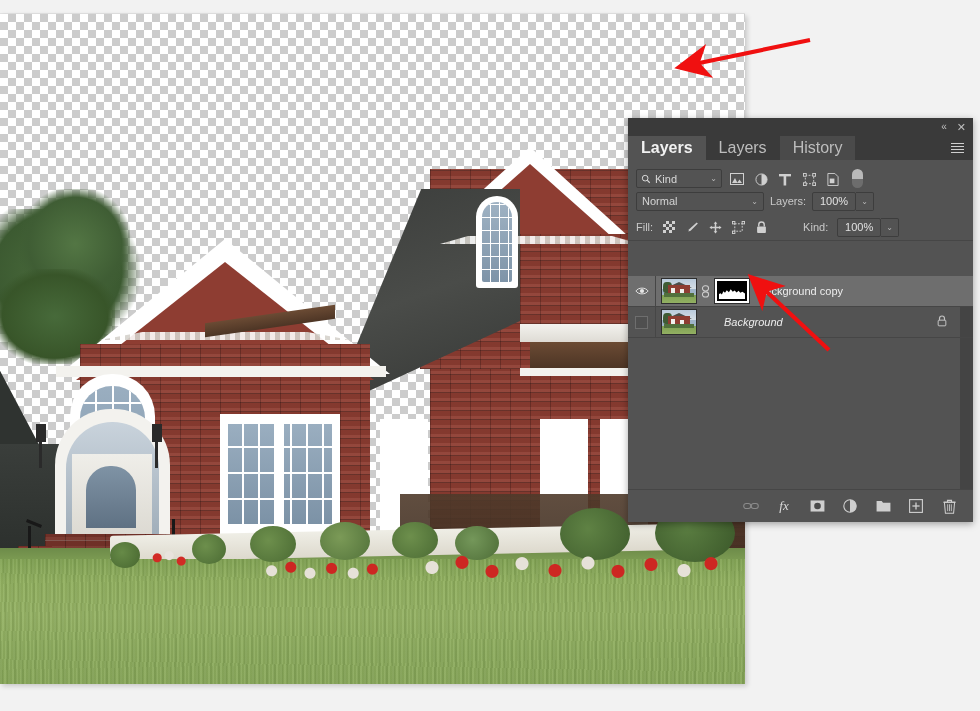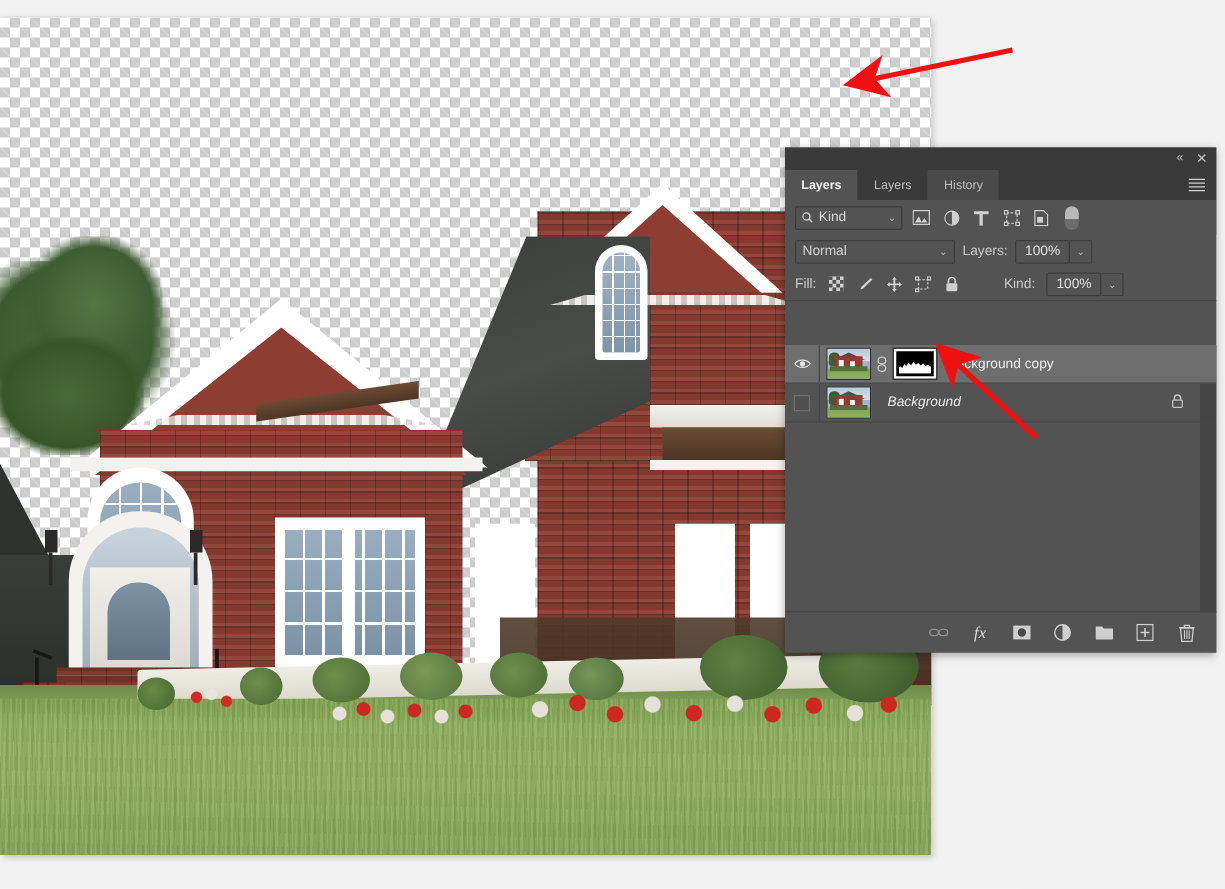--- a/index.html
+++ b/index.html
@@ -122,40 +122,40 @@
   .tabbar {
     position: relative;
     height: 24px;
     background: #3a3a3a;
     display: flex;
     align-items: stretch;
   }
   .tab {
     display:flex; align-items:center;
     padding: 12px 13px;
-    font-size: 10px;
+    font-size: 16px;
     color: #bdbdbd;
     cursor: pointer;
     background: #3a3a3a;
   }
   .tab.active { background:#535353; color:#f2f2f2; font-weight:bold; }
   .tab.alt { background:#4a4a4a; }
   .panel-menu {
     margin-left:auto;
     display:flex; align-items:center;
     padding-right: 9px;
     cursor:pointer;
   }
   .hamburger { width:13px; }
   .hamburger i { display:block; height:1px; background:#cfcfcf; margin:2px 0; }
 
   
   .filter-row {
     height: 28px;
-    display:flex; align-items:center;
+    display:flex; align-items:flex-end;
     padding: 0 8px;
     gap: 6px;
     background:#535353;
   }
   .kind-select {
     display:flex; align-items:center;
     width: 86px; height: 19px;
     background:#535353;
     border:1px solid #3d3d3d;
     border-radius: 2px;
@@ -612,21 +612,21 @@
         <div class="thumb">
           <div class="t-sky"></div>
             <div class="t-tree"></div>
             <div class="t-roof"></div>
             <div class="t-house"></div>
             <div class="t-white"></div>
             <div class="t-white2"></div>
             <div class="t-grass"></div>
             <div class="t-bush"></div>
         </div>
-        <span class="layer-name italic" style="margin-left:13px;">Background</span>
+        <span class="layer-name italic" style="margin-left:27px;">Background</span>
         <span class="lock-badge">
           <svg width="10" height="12" viewBox="0 0 12 14">
               <path d="M3 6 V4 a3 3 0 0 1 6 0 V6" fill="none" stroke="#c2c2c2" stroke-width="1.4"></path>
               <rect x="1.4" y="6" width="9.2" height="6.8" rx="1" fill="none" stroke="#c2c2c2" stroke-width="1.2"></rect>
             </svg>
         </span>
       </div>
     </div>
 
     <div class="panel-bottom">

